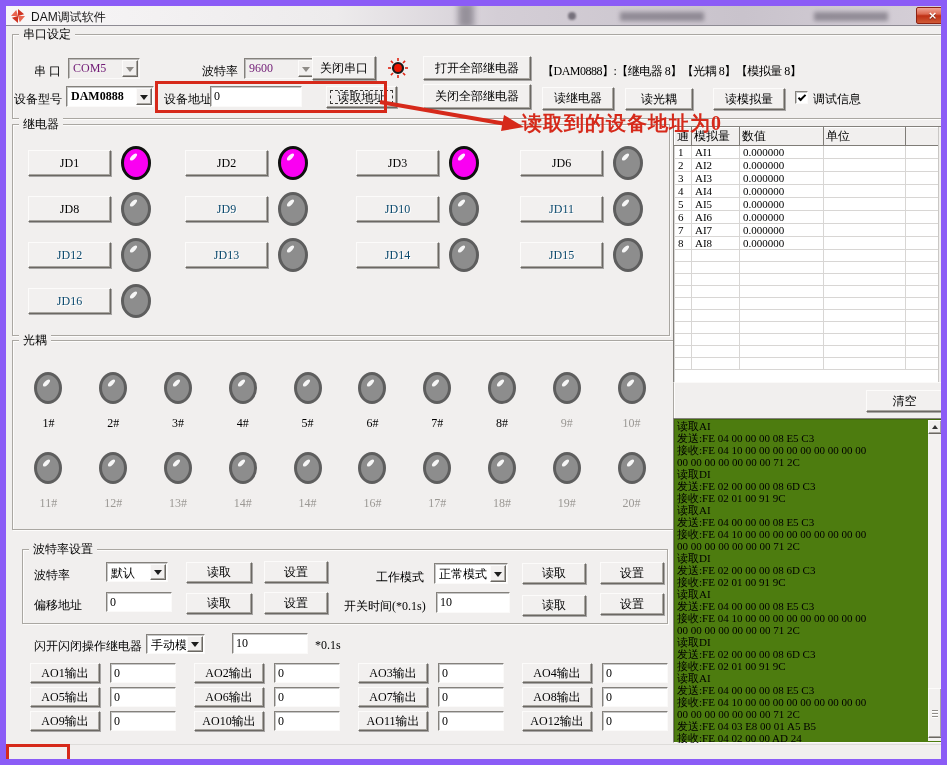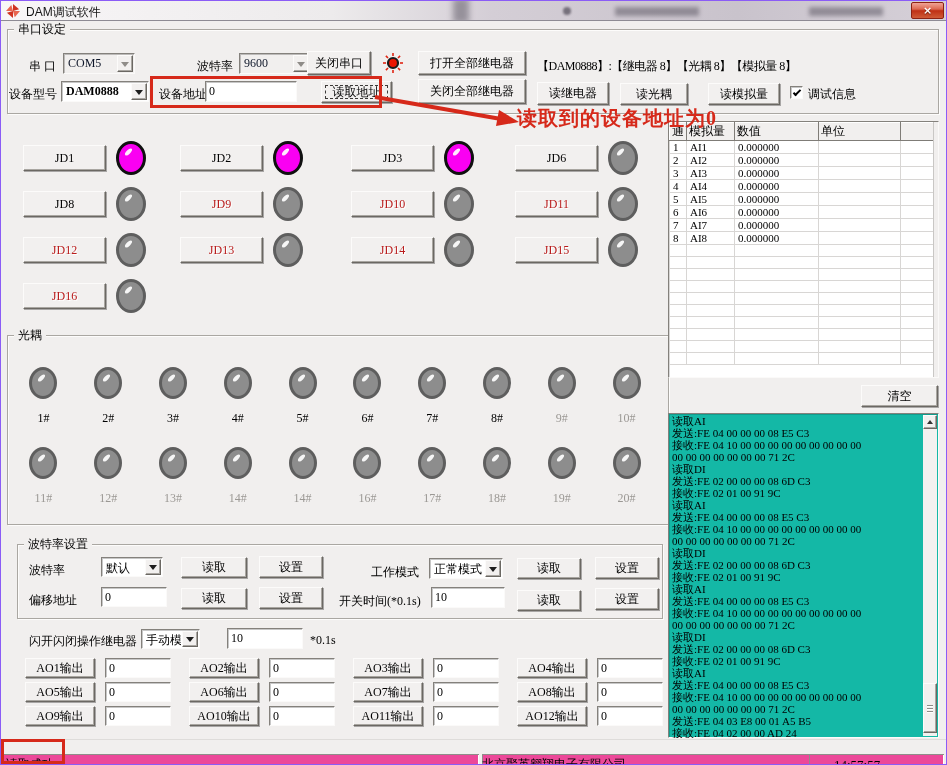--- a/index.html
+++ b/index.html
@@ -1,18 +1,18 @@
 <!DOCTYPE html>
 <html style="--accent_red: #d6291a; --led_on: #fa00f2; --led_off: #8d8d8d;"><head>
 <meta charset="utf-8">
 <style>
   *{box-sizing:border-box;margin:0;padding:0}
   html,body{background:#b9b3ba}
   body{font-family:"Liberation Serif","DejaVu Serif",serif;font-size:12px;color:#000}
-  #win{position:relative;width:947px;height:765px;background:#f1efee;border:1px solid #8b5cf6;overflow:hidden}
+  #win{position:relative;width:947px;height:765px;background:#f1efee;border:6px solid #8b5cf6;overflow:hidden}
 
   
   #titlebar{position:absolute;left:0;top:0;width:945px;height:20px;overflow:hidden;
     background:linear-gradient(90deg,#f8f6f7,#edebec 35%,#d4ced6 52%,#c9c3cc 78%,#d6d0d8);
     border-bottom:1px solid #8e8b94}
   #appicon{position:absolute;left:5px;top:3px;width:14px;height:14px}
   #apptitle{position:absolute;left:25px;top:3px;font-size:12px;color:#141414;white-space:nowrap;
     font-family:"Liberation Sans",sans-serif}
   .smudge{position:absolute;background:#5f5a66;filter:blur(3px);opacity:.55}
   #sm-blob{left:452px;top:-3px;width:16px;height:25px}
@@ -35,40 +35,40 @@
   .tin{position:absolute;background:#fff;border:1px solid;border-color:#84817c #fbfaf9 #fbfaf9 #84817c;
     box-shadow:inset 1px 1px 0 rgba(0,0,0,.22);font-size:12px;font-family:inherit;padding:1px 3px;outline:none}
   .combo{position:absolute;background:#fff;border:1px solid;border-color:#84817c #fbfaf9 #fbfaf9 #84817c;
     box-shadow:inset 1px 1px 0 rgba(0,0,0,.22)}
   .combo .ctext{position:absolute;left:4px;top:2px;right:18px;font-size:12px;white-space:nowrap;overflow:hidden}
   .combo .cbtn{position:absolute;right:1px;top:1px;bottom:1px;width:16px;background:#f2f0ef;
     border:1px solid;border-color:#fcfbfa #6b6863 #6b6863 #fcfbfa;box-shadow:inset -1px -1px 0 #a9a6a1;
     display:flex;align-items:center;justify-content:center}
   .carr{width:0;height:0;border:4px solid transparent;border-top:5px solid #1d1d1d;margin-top:5px}
   .combo.disabled{background:#f1efee}
-  .combo.disabled .ctext{color:#0f172a}
+  .combo.disabled .ctext{color:#701a75}
   .combo.disabled .carr{border-top-color:#8f8c88}
   .chk{position:absolute;width:13px;height:13px;background:#fff;border:1px solid;
     border-color:#84817c #fbfaf9 #fbfaf9 #84817c;box-shadow:inset 1px 1px 0 rgba(0,0,0,.22);
     display:flex;align-items:center;justify-content:center}
   .tick{width:8px;height:4px;border-left:2px solid #000;border-bottom:2px solid #000;
     transform:rotate(-45deg);margin-top:-2px}
 
   .gbox{position:absolute;border:1px solid #aaa7a2;box-shadow:inset 1px 1px 0 #fdfcfb,1px 1px 0 #fdfcfb}
   .glabel{position:absolute;left:6px;top:-8px;background:#f1efee;padding:0 4px;font-size:12px;line-height:15px;white-space:nowrap}
 
   .led{display:inline-block;border-radius:50%;position:relative}
   .rled{width:30px;height:34px;border:3px solid}
   .oled{width:28px;height:32px;border:3px solid}
   .led-on{background:var(--led_on);border-color:#101010}
   .led-off{background:var(--led_off);border-color:#5e5e5e}
   .led::after{content:"";position:absolute;width:9px;height:4px;border-radius:50%;background:#fff;
     transform:rotate(-45deg);left:5px;top:6px;opacity:.92}
   .en{color:#000}
-  .dis{color:#b91c1c;text-shadow:1px 1px 0 #fff}
+  .dis{color:#0c4a6e;text-shadow:1px 1px 0 #fff}
 
   
   #gb-serial{left:6px;top:28px;width:932px;height:85px}
   #lbl-port{left:28px;top:57px}
   #cb-port{left:62px;top:52px;width:72px;height:21px}
   #lbl-baud{left:196px;top:57px}
   #cb-baud{left:238px;top:52px;width:72px;height:21px}
   #btn-close-serial{left:306px;top:50px;width:64px;height:24px}
   #led-serial{left:380px;top:50px;width:24px;height:24px;position:absolute}
   #btn-open-all{left:417px;top:50px;width:108px;height:24px}
@@ -148,21 +148,21 @@
   #analog-wrap th{height:16px;background:#f1efee;border:1px solid;border-color:#fff #7f7c77 #7f7c77 #fff;
     font-weight:normal;font-size:12px;text-align:left;padding:0 2px;overflow:hidden;white-space:nowrap}
   #analog-wrap td{height:12px;border:1px solid #d8d6d4;font-size:11px;line-height:12px;
     padding:0 3px;overflow:hidden;white-space:nowrap}
   .c0{width:17px}.c1{width:48px}.c2{width:84px}.c3{width:82px}.c4{width:33px}
   #tbl-scroll{position:absolute;right:0;top:0;width:5px;bottom:0;background:#f1efee;border-left:1px solid #c9c7c5}
 
   #btn-clear{left:860px;top:384px;width:77px;height:22px}
 
   
-  #logbox{position:absolute;left:667px;top:412px;width:271px;height:325px;background:#14b8a6;
+  #logbox{position:absolute;left:667px;top:412px;width:271px;height:325px;background:#4d7c0f;
     border:1px solid #84817c;border-bottom-color:#fbfaf9;border-right-color:#fbfaf9;
     box-shadow:inset 1px 1px 0 rgba(0,0,0,.15)}
   #logtext{position:absolute;left:3px;top:1px;width:250px;height:100%;overflow:hidden;
     font-size:11px;line-height:12px;white-space:pre}
   #logscroll{position:absolute;top:1px;right:1px;width:14px;bottom:1px;background:#f3f1f0}
   #scrollup{position:absolute;top:0;left:0;width:14px;height:14px;background:#f2f0ef;
     border:1px solid;border-color:#fcfbfa #6b6863 #6b6863 #fcfbfa;box-shadow:inset -1px -1px 0 #a9a6a1;
     display:flex;align-items:center;justify-content:center}
   .uparr{width:0;height:0;border:3px solid transparent;border-bottom:4px solid #333;margin-bottom:3px}
   #scrollthumb{position:absolute;left:0;width:14px;top:268px;height:50px;background:#f2f0ef;
@@ -258,20 +258,23 @@
     </span>
   <span class="lbl" id="lbl-debug">调试信息</span>
 
   <div class="redbox" id="redbox-addr"></div>
   <svg id="annot-arrow" width="170" height="40">
     <line x1="6" y1="4" x2="132" y2="26" stroke="#d6291a" stroke-width="4"></line>
     <polygon points="150,29 127,33 130,17" fill="#d6291a"></polygon>
   </svg>
   <span id="annot-text">读取到的设备地址为0</span>
 
+  <div class="gbox" id="gb-relay">
+    <span class="glabel">继电器</span>
+  </div>
   <div id="relay-grid">
 
       <div class="rcell">
         <button class="btn rbtn en">JD1</button>
         <span class="led rled led-on"></span>
       </div>
 
       <div class="rcell">
         <button class="btn rbtn en">JD2</button>
         <span class="led rled led-on"></span>

